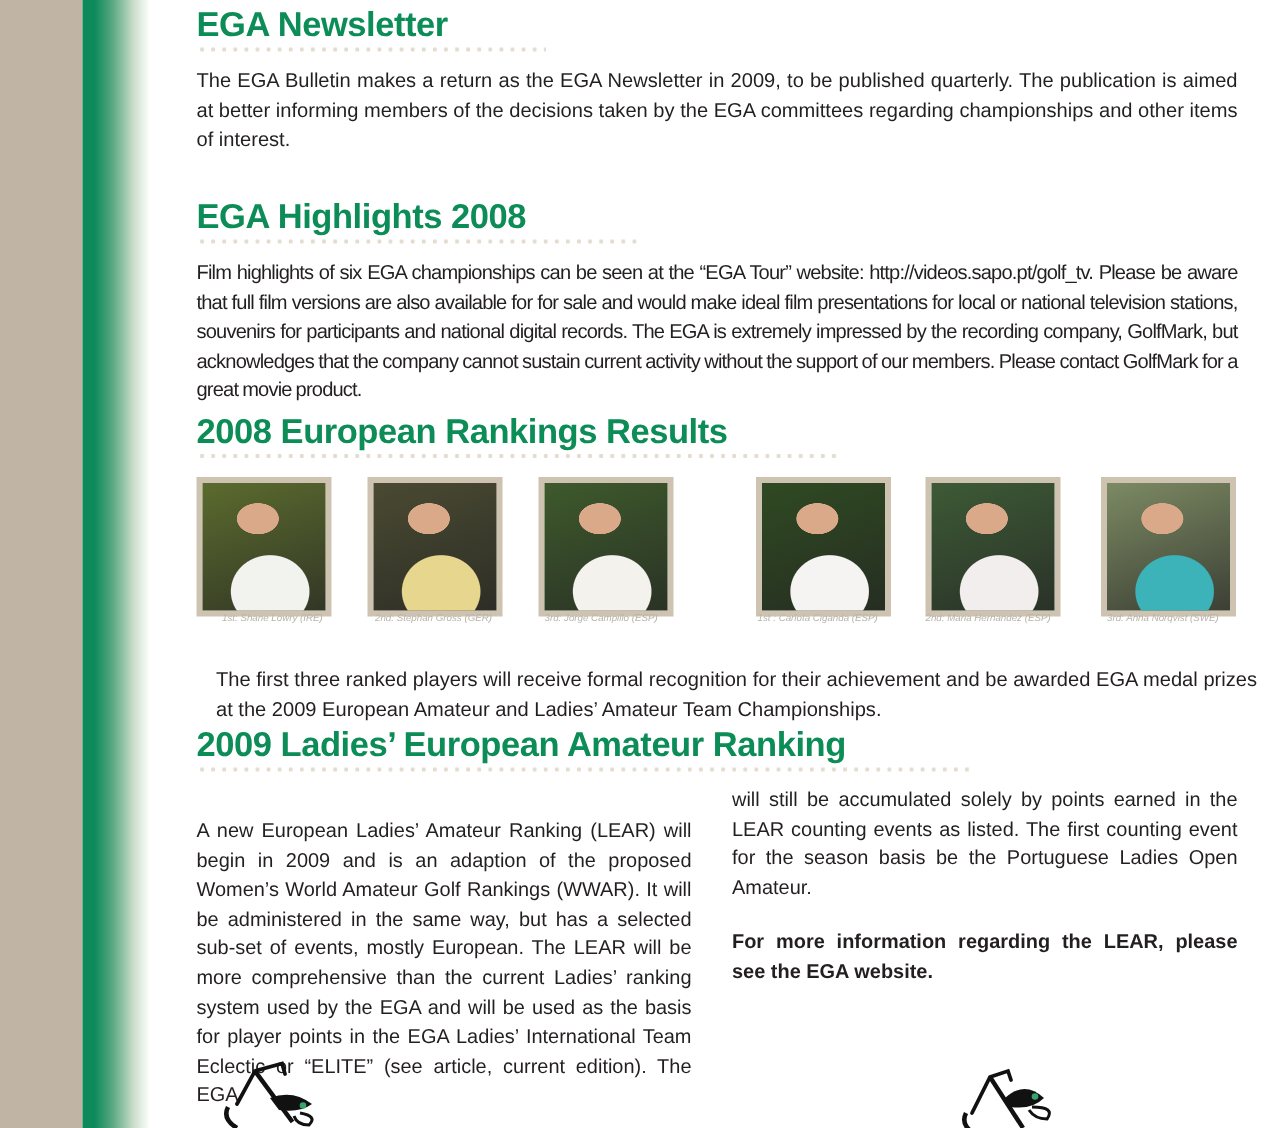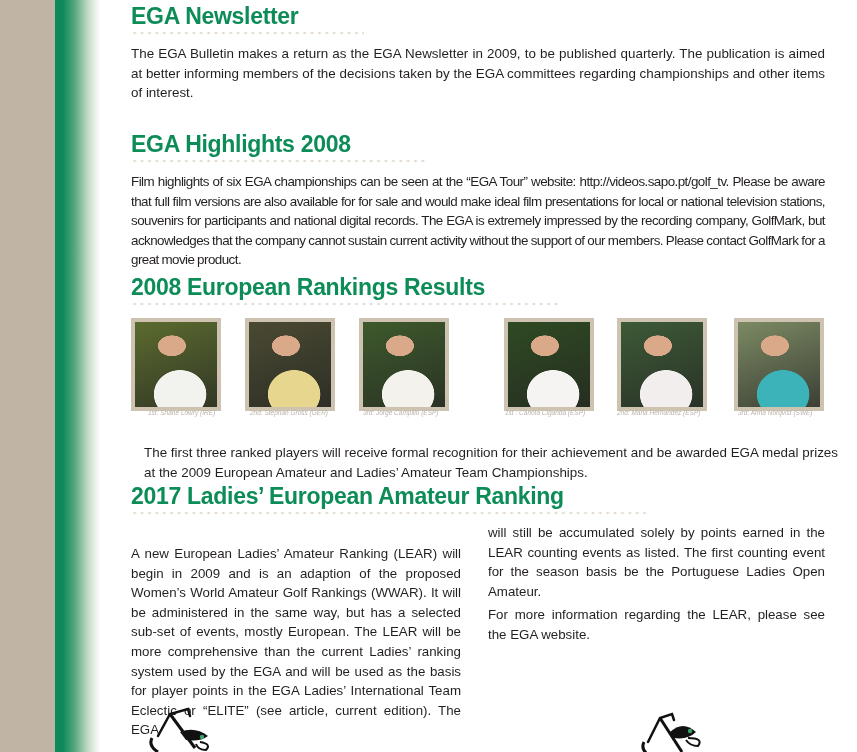--- a/index.html
+++ b/index.html
@@ -74,31 +74,31 @@
   <div class="caption" style="left:250px;">2nd: Stephan Gross (GER)</div>
   <div class="caption" style="left:363px;">3rd: Jorge Campillo (ESP)</div>
   <div class="caption" style="left:505px;">1st : Carlota Ciganda (ESP)</div>
   <div class="caption" style="left:617px;">2nd: Maria Hernandez (ESP)</div>
   <div class="caption" style="left:738px;">3rd: Anna Norqvist (SWE)</div>
 </div>
 
 <p style="position:absolute;left:144px;top:427px;width:694px;margin-top:16px;">The first three ranked players will receive formal recognition for their achievement and be awarded EGA medal prizes at the 2009 European Amateur and Ladies’ Amateur Team Championships.</p>
 
 <div style="position:absolute;left:131px;top:482px;width:694px;">
-  <h2>2017 Ladies’ European Amateur Ranking</h2>
+  <h2>2009 Ladies’ European Amateur Ranking</h2>
   <div class="dots" style="width:515px;"></div>
 </div>
 
 <div class="col" style="left:131px;top:544px;">
   <p>A new European Ladies’ Amateur Ranking (LEAR) will begin in 2009 and is an adaption of the proposed Women’s World Amateur Golf Rankings (WWAR). It will be administered in the same way, but has a selected sub-set of events, mostly European. The LEAR will be more comprehensive than the current Ladies’ ranking system used by the EGA and will be used as the basis for player points in the EGA Ladies’ International Team Eclectic or “ELITE” (see article, current edition). The EGA</p>
 </div>
 
 <div class="col" style="left:488px;top:523px;width:337px;">
   <p>will still be accumulated solely by points earned in the LEAR counting events as listed. The first counting event for the season basis be the Portuguese Ladies Open Amateur.</p>
-  <p style="margin-top:4px;">For more information regarding the LEAR, please see the EGA website.</p>
+  <p style="margin-top:17px;font-weight:bold;">For more information regarding the LEAR, please see the EGA website.</p>
 </div>
 
 <svg class="logo" style="left:140px;top:706px;" width="80" height="50" viewBox="0 0 80 50">
   <path d="M18 30 L30 8 L48 3 L50 10" fill="none" stroke="#111" stroke-width="2.5" stroke-linecap="round"></path>
   <path d="M30 8 L55 42" fill="none" stroke="#111" stroke-width="3"></path>
   <path d="M12 32 Q8 40 18 46" fill="none" stroke="#111" stroke-width="3"></path>
   <path d="M40 26 Q55 20 68 30 Q60 36 46 34 Z" fill="#111"></path>
   <circle cx="62" cy="31" r="2.2" fill="#3aa36b"></circle>
   <path d="M60 36 Q72 38 66 44 Q58 44 56 38" fill="none" stroke="#111" stroke-width="2"></path>
 </svg>

